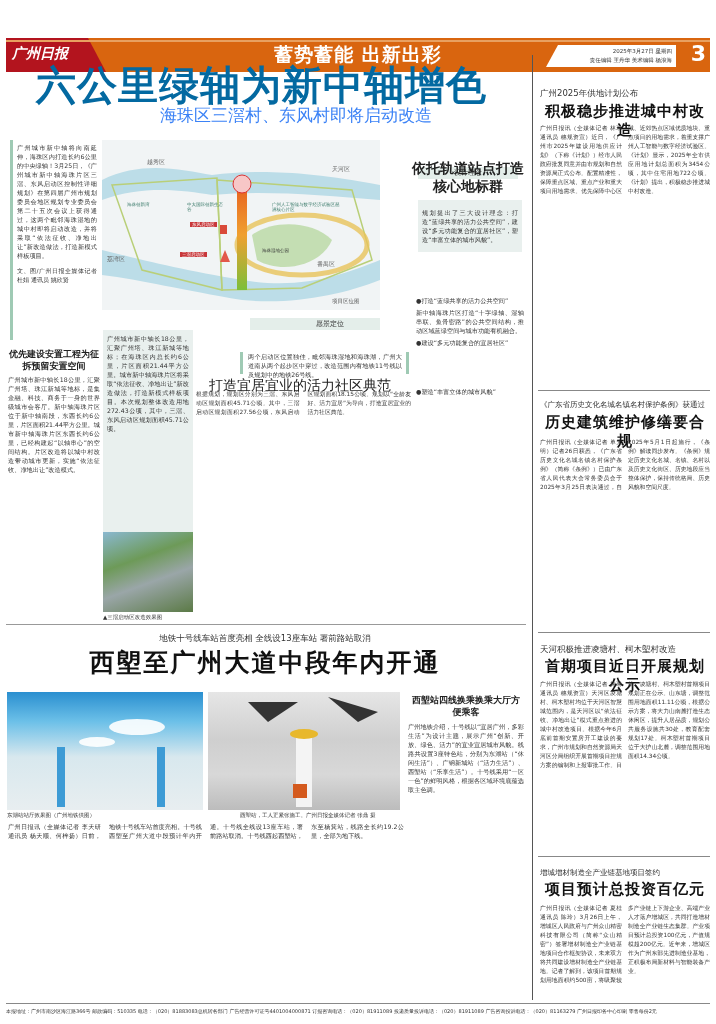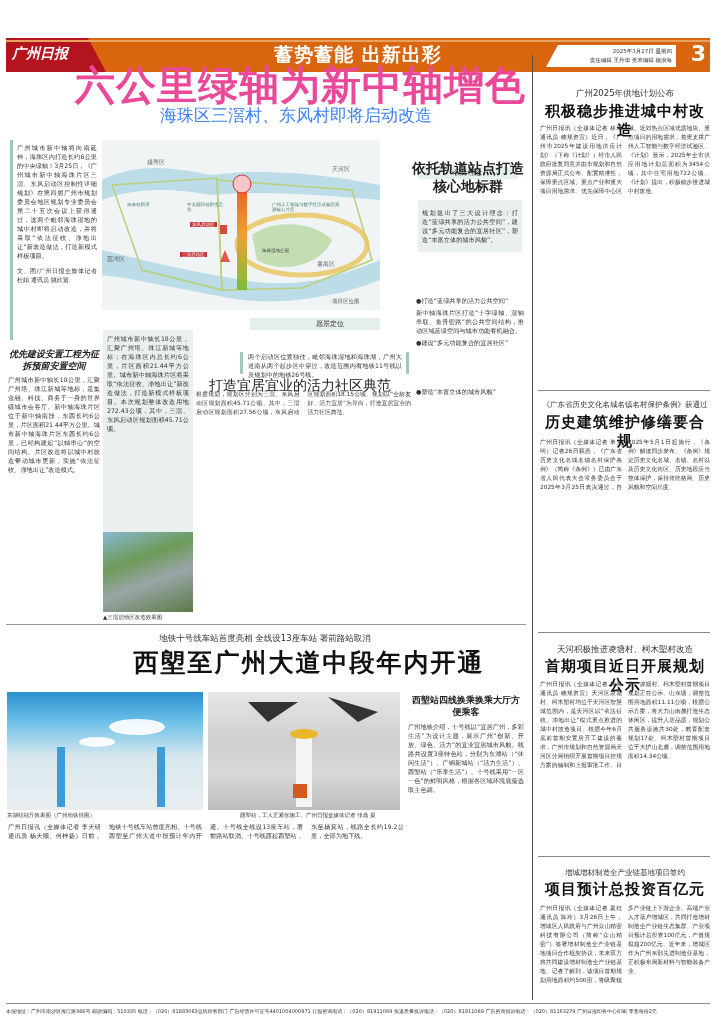--- a/index.html
+++ b/index.html
@@ -8,32 +8,32 @@
   
   .mast{left:6px;top:6px;width:704px;height:36px;margin-top:32px;}
   .mast-bar{position:absolute;left:0;top:0;width:704px;height:34px;background:#d9650f;}
   .mast-logo{position:absolute;left:0;top:0;width:100px;height:34px;background:#b3141e;clip-path:polygon(0 0,82px 0,100px 34px,0 34px);}
   .mast-logo span{position:absolute;left:6px;top:7px;color:#fff;font-family:"DejaVu Serif",serif;font-style:italic;font-weight:bold;font-size:14px;}
   .mast-title{position:absolute;left:0;width:704px;top:4px;text-align:center;color:#fff;font-weight:bold;font-size:19px;letter-spacing:1px;}
   .mast-info{position:absolute;right:34px;top:7px;width:130px;height:22px;background:#fff;clip-path:polygon(12px 0,100% 0,100% 100%,0 100%);font-size:5.5px;text-align:right;padding-right:4px;box-sizing:border-box;color:#333;line-height:9px;padding-top:2px;}
   .mast-page{position:absolute;right:4px;top:3px;color:#fff;font-weight:bold;font-size:22px;}
   .mast-under{position:absolute;left:6px;top:40px;width:704px;height:2px;background:#e8a060;}
   
-  .h-main{left:16px;top:58px;width:510px;font-family:"DejaVu Serif","Liberation Serif",serif;font-weight:bold;font-size:40px;letter-spacing:1px;color:#ec4899;text-align:right;}
+  .h-main{left:36px;top:58px;width:510px;font-family:"DejaVu Serif","Liberation Serif",serif;font-weight:bold;font-size:40px;letter-spacing:1px;color:#0369a1;}
   .h-sub{left:160px;top:104px;font-size:17px;color:#3b82f6;}
   .col-text{font-size:6.2px;line-height:9px;color:#333;text-align:justify;}
   .divider-v{background:#555;width:1px;}
   .map{left:102px;top:140px;width:278px;height:170px;background:#eef3f4;overflow:hidden;}
   .tag{background:#e4eeea;text-align:center;font-size:7px;color:#333;}
   .sec-title{font-size:14px;text-align:center;color:#222;}
   .greenbox{background:#e9f0ee;}
   .photo{overflow:hidden;}
   .caption{font-size:5.5px;color:#333;}
   .right-col{left:540px;width:170px;}
-  .rt-kicker{font-size:8.5px;text-align:center;color:#333;}
+  .rt-kicker{font-size:8.5px;color:#333;}
   .rt-title{font-size:15px;text-align:center;color:#111;font-weight:bold;letter-spacing:1px;}
   .hr{height:1px;background:#888;}
   .footer{left:6px;top:1008px;width:704px;font-size:5px;color:#333;white-space:nowrap;overflow:hidden;}
 </style>
 </head>
 <body>
 
 <div class="abs mast">
   <div class="mast-bar"></div>
   <div class="mast-logo">
@@ -94,40 +94,40 @@
 <div class="abs tag" style="left:418px;top:144px;width:100px;height:12px;line-height:12px;margin-top:23px;">设计理念</div>
 <div class="abs sec-title" style="left:412px;top:160px;width:112px;font-weight:bold;">依托轨道站点打造核心地标群</div>
 <div class="abs greenbox col-text" style="left:418px;top:200px;width:96px;padding:8px 4px;">规划提出了三大设计理念：打造“蓝绿共享的活力公共空间”，建设“多元功能复合的宜居社区”，塑造“丰富立体的城市风貌”。</div>
 <div class="abs col-text" style="left:416px;top:296px;width:108px;">
   <div>●打造“蓝绿共享的活力公共空间”</div>
   <div style="margin-top:3px;">新中轴海珠片区打造“十字绿轴、湿轴串联、鱼骨密路”的公共空间结构，推动区域蓝绿空间与城市功能有机融合。</div>
   <div style="margin-top:3px;">●建设“多元功能复合的宜居社区”</div>
   <div style="margin-top:40px;">●塑造“丰富立体的城市风貌”</div>
 </div>
 
-<div class="abs" style="left:8px;top:348px;width:92px;font-size:9px;font-weight:bold;text-align:center;line-height:12px;font-style:italic;">优先建设安置工程为征拆预留安置空间</div>
+<div class="abs" style="left:8px;top:348px;width:92px;font-size:9px;font-weight:bold;text-align:center;line-height:12px;">优先建设安置工程为征拆预留安置空间</div>
 <div class="abs col-text" style="left:8px;top:375px;width:92px;height:240px;overflow:hidden;">广州城市新中轴长18公里，汇聚广州塔、珠江新城等地标，是集金融、科技、商务于一身的世界级城市会客厅。新中轴海珠片区位于新中轴南段，东西长约6公里，片区面积21.44平方公里。城市新中轴海珠片区东西长约6公里，已经构建起“以轴串心”的空间结构。片区改造将以城中村改造带动城市更新，实施“依法征收、净地出让”改造模式。</div>
 
 <div class="abs greenbox col-text" style="left:103px;top:330px;width:90px;height:260px;padding:4px;box-sizing:border-box;overflow:hidden;">广州城市新中轴长18公里，汇聚广州塔、珠江新城等地标；在海珠区内总长约6公里，片区面积21.44平方公里。城市新中轴海珠片区将采取“依法征收、净地出让”新改造做法，打造新模式样板项目。本次规划整体改造用地272.43公顷，其中，三滘、东风启动区规划面积45.71公顷。</div>
 
 <div class="abs tag" style="left:250px;top:318px;width:100px;height:12px;line-height:12px;padding-left:30px;">愿景定位</div>
 <div class="abs sec-title" style="left:200px;top:333px;width:200px;margin-top:44px;">打造宜居宜业的活力社区典范</div>
 <div class="abs" style="left:240px;top:352px;width:3px;height:22px;background:#9fcab4;"></div>
 <div class="abs col-text" style="left:248px;top:352px;width:154px;">两个启动区位置独佳，毗邻海珠湿地和海珠湖，广州大道南从两个起步区中穿过，改造范围内有地铁11号线以及规划中的地铁26号线。</div>
 <div class="abs" style="left:406px;top:352px;width:3px;height:22px;background:#9fcab4;"></div>
 <div class="abs col-text" style="left:196px;top:390px;width:215px;height:220px;overflow:hidden;column-count:2;column-gap:8px;font-size:5.8px;">根据规划，规划区分别为三滘、东风启动区规划面积45.71公顷。其中，三滘启动区规划面积27.56公顷，东风启动区规划面积18.15公顷。规划以“全龄友好、活力宜居”为导向，打造宜居宜业的活力社区典范。</div>
 
 <div class="abs photo" style="left:103px;top:532px;width:90px;height:80px;background:linear-gradient(160deg,#8ab8d0 0%,#6d9a58 35%,#9aa6a8 60%,#5b7a46 100%);"></div>
 <div class="abs caption" style="left:103px;top:614px;">▲三滘启动区改造效果图</div>
 
 <div class="abs divider-v" style="left:532px;top:55px;height:945px;"></div>
 <div class="abs hr" style="left:6px;top:624px;width:520px;background:#999;"></div>
 
 <div class="abs" style="left:0;top:633px;width:530px;text-align:center;font-size:8.5px;color:#333;">地铁十号线车站首度亮相  全线设13座车站  署前路站取消</div>
-<div class="abs" style="left:0;top:646px;width:530px;text-align:center;font-family:'DejaVu Serif','Liberation Serif',serif;font-weight:bold;font-size:25px;color:#111;letter-spacing:2px;padding-left:44px;">西塱至广州大道中段年内开通</div>
+<div class="abs" style="left:0;top:646px;width:530px;text-align:center;font-family:'DejaVu Serif','Liberation Serif',serif;font-weight:bold;font-size:25px;color:#111;letter-spacing:2px;">西塱至广州大道中段年内开通</div>
 
 <div class="abs photo" style="left:7px;top:692px;width:196px;height:118px;background:linear-gradient(180deg,#2a8fd0 0%,#6cc0e8 25%,#d8e8ee 55%,#e8eef0 100%);">
   <svg width="196" height="118">
     <ellipse cx="130" cy="35" rx="28" ry="8" fill="#fff" opacity="0.9"></ellipse>
     <ellipse cx="90" cy="50" rx="18" ry="5" fill="#fff" opacity="0.9"></ellipse>
     <rect x="50" y="55" width="8" height="60" fill="#3d9bd5"></rect>
       <rect x="150" y="55" width="8" height="60" fill="#3d9bd5"></rect>
   </svg>
 </div>
 <div class="abs caption" style="left:7px;top:812px;">东湖站站厅效果图（广州地铁供图）</div>

